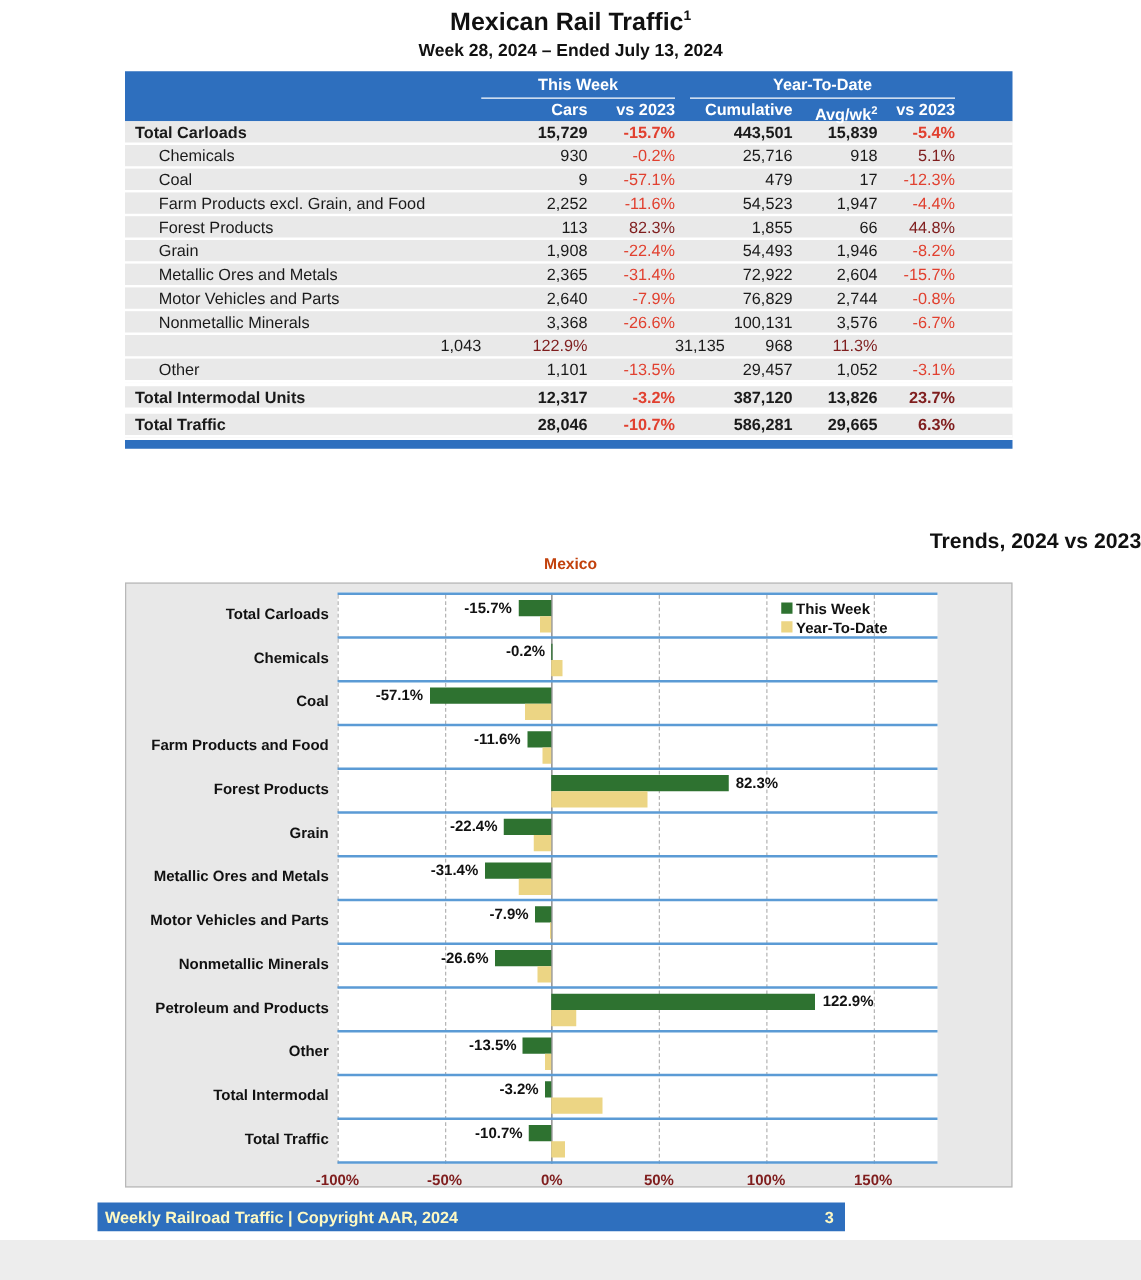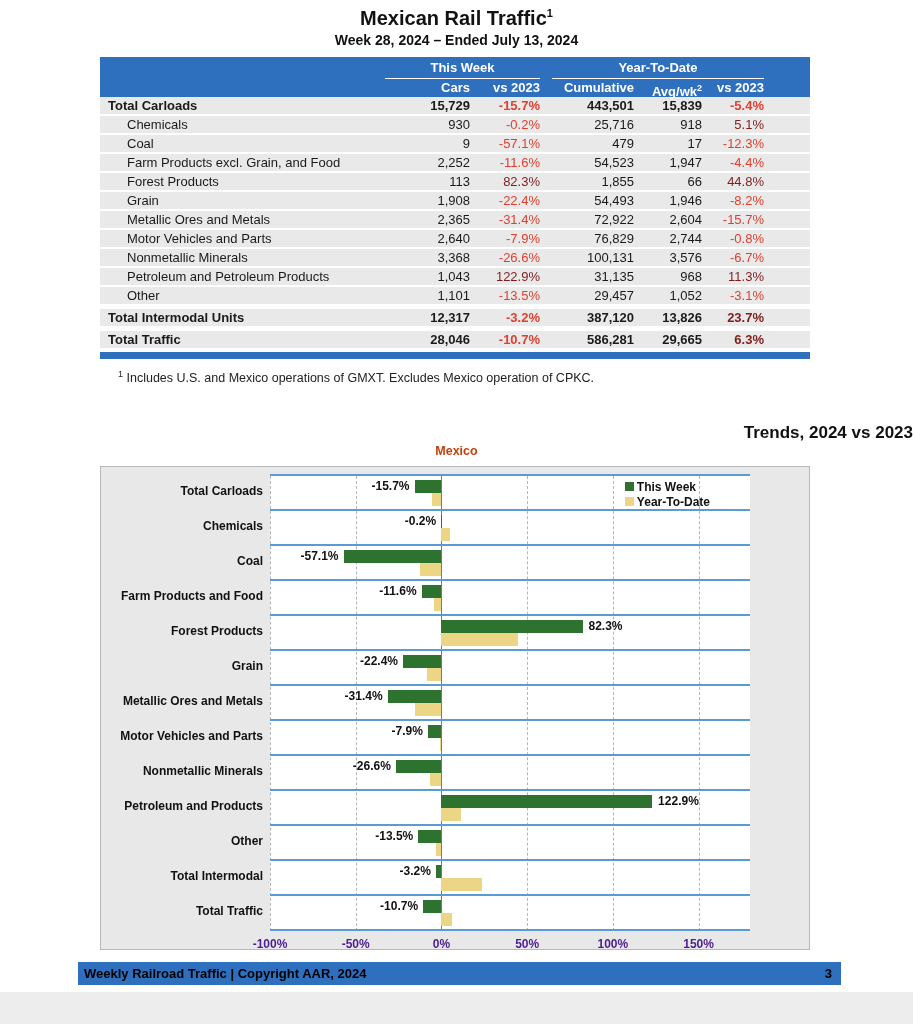--- a/index.html
+++ b/index.html
@@ -59,25 +59,25 @@
   .bar { position:absolute; height:13px; z-index:2; }
   .bar.s0 { top:4px; }
   .bar.s1 { top:17px; }
   .bar-label { position:absolute; top:3px; height:15px; line-height:15px; font-size:12px;
     font-weight:bold; color:#111; white-space:nowrap; z-index:3; }
   .legend { position:absolute; top:3px; right:40px; z-index:4; }
   .legend-item { display:flex; align-items:center; height:15px; }
   .legend-swatch { width:9px; height:9px; margin-right:3px; }
   .legend-text { font-size:12px; font-weight:bold; color:#111; }
   .xaxis { position:absolute; left:169px; top:470px; width:480px; height:16px; }
-  .xtick { position:absolute; width:80px; text-align:center; font-size:12px; font-weight:bold; color:#4c1d95; }
-
-  
-  .footer { position:absolute; left:78px; top:962px; width:763px; height:23px; background:#2e6fbe;
-    color:#000000; font-size:13px; font-weight:bold; display:flex; align-items:center;
+  .xtick { position:absolute; width:80px; text-align:center; font-size:12px; font-weight:bold; color:#7f1d1d; }
+
+  
+  .footer { position:absolute; left:78px; top:962px; width:598px; height:23px; background:#2e6fbe;
+    color:#fef9c3; font-size:13px; font-weight:bold; display:flex; align-items:center;
     justify-content:space-between; padding:0 9px 0 6px; }
   .bottom-strip { position:absolute; left:0; top:992px; width:100%; height:32px; background:#ededed; }
 
   .pos { color:#7f1d1d; }
   .neg { color:#e1402f; }
 </style>
 </head>
 <body>
 
 <div id="page">
@@ -190,21 +190,20 @@
           <div class="lbl indent">Nonmetallic Minerals</div>
           <div class="num">3,368</div>
           <div class="num neg">-26.6%</div>
           <div></div>
           <div class="num">100,131</div>
           <div class="num">3,576</div>
           <div class="num neg">-6.7%</div>
           <div></div>
         </div>
         <div class="trow tgrid">
-          <div class="lbl indent">Petroleum and Petroleum Products</div>
           <div class="num">1,043</div>
           <div class="num pos">122.9%</div>
           <div></div>
           <div class="num">31,135</div>
           <div class="num">968</div>
           <div class="num pos">11.3%</div>
           <div></div>
         </div>
         <div class="trow tgrid">
           <div class="lbl indent">Other</div>
@@ -236,21 +235,20 @@
           <div class="num">586,281</div>
           <div class="num">29,665</div>
           <div class="num pos">6.3%</div>
           <div></div>
         </div>
       </div>
     <div class="blue-bar"></div>
   </div>
 
   <div class="footnotes">
-      <div class="fn"><sup>1</sup> Includes U.S. and Mexico operations of GMXT. Excludes Mexico operation of CPKC.</div>
     </div>
 
   <div class="chart-title">Trends, 2024 vs 2023</div>
   <div class="chart-subtitle">Mexico</div>
 
   <div class="chart-box">
     <div class="cat-labels">
         <div class="cat-label">Total Carloads</div>
         <div class="cat-label">Chemicals</div>
         <div class="cat-label">Coal</div>

